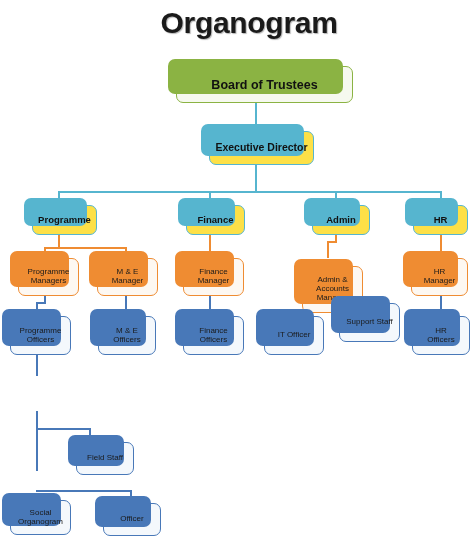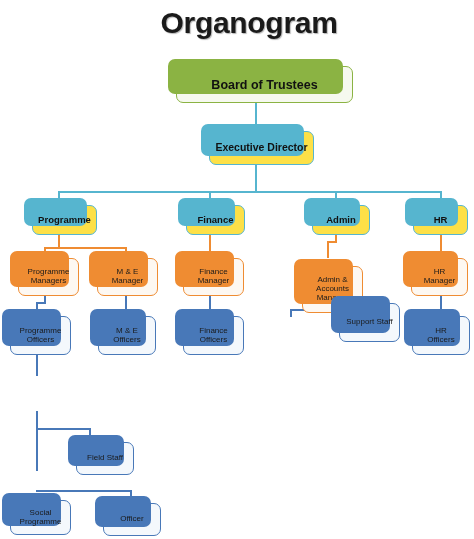--- a/index.html
+++ b/index.html
@@ -217,32 +217,35 @@
 Officers</span>
   </div>
   <div class="node n-blue" style="left:98px; top:316px; width:58px; height:39px;">
     <span class="label">M &amp; E
 Officers</span>
   </div>
   <div class="node n-blue" style="left:183px; top:316px; width:61px; height:39px;">
     <span class="label">Finance
 Officers</span>
   </div>
+  <div class="node n-blue" style="left:264px; top:316px; width:60px; height:39px;">
+    <span class="label">IT Officer</span>
+  </div>
   <div class="node n-blue" style="left:331px; top:303px; width:61px; height:39px;margin-left:8px;">
     <span class="label">Support Staff</span>
   </div>
   <div class="node n-blue" style="left:412px; top:316px; width:58px; height:39px;">
     <span class="label">HR
 Officers</span>
   </div>
 
   <div class="node n-blue" style="left:76px; top:442px; width:58px; height:33px;">
     <span class="label">Field Staff</span>
   </div>
   <div class="node n-blue" style="left:10px; top:500px; width:61px; height:35px;">
     <span class="label">Social
-Programme</span>
+Organogram</span>
   </div>
   <div class="node n-blue" style="left:103px; top:503px; width:58px; height:33px;">
     <span class="label">Officer</span>
   </div>
 
 </div>
 
 </body></html>

